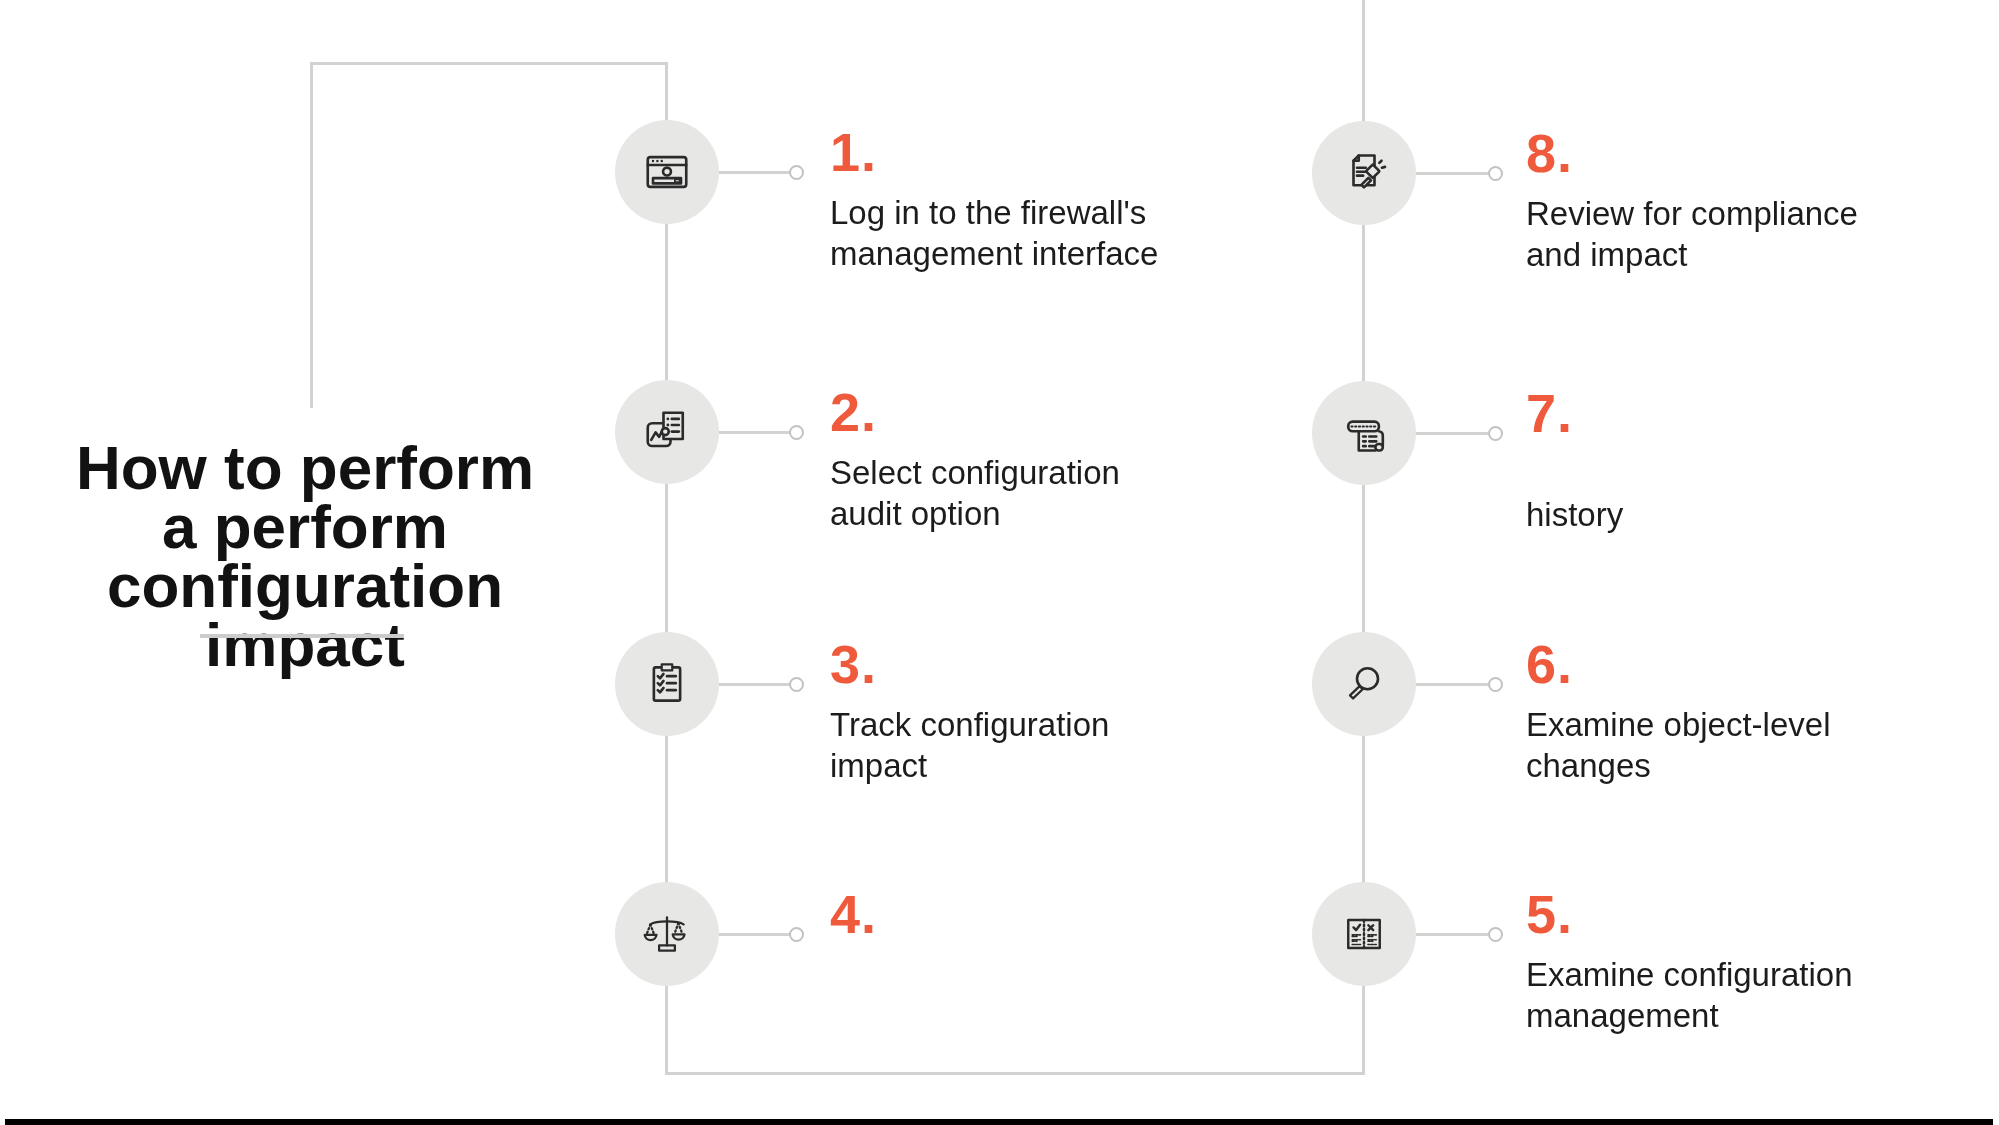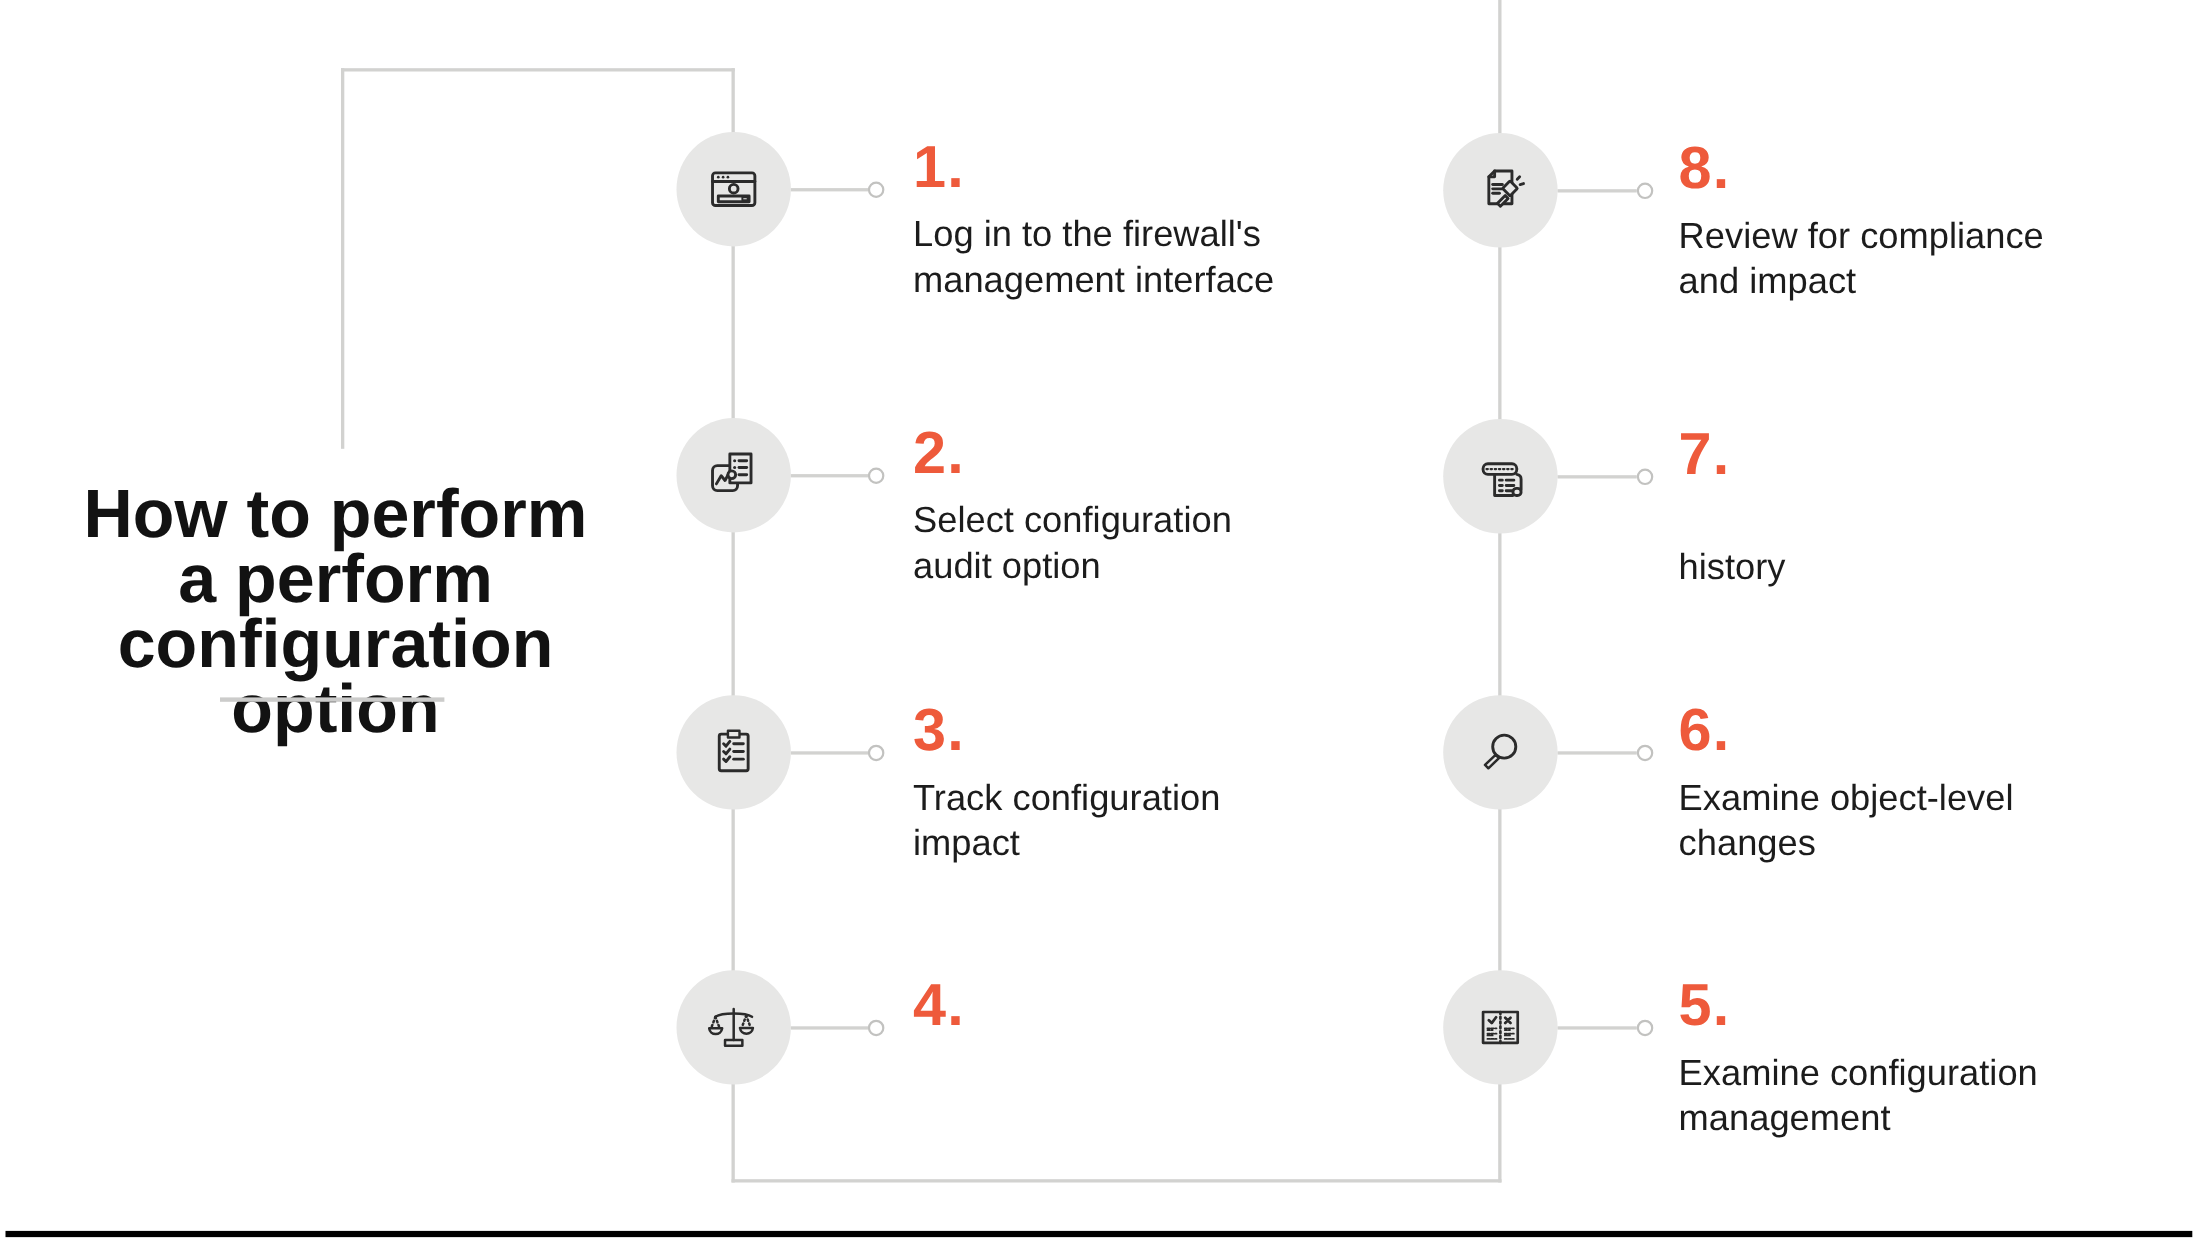--- a/index.html
+++ b/index.html
@@ -73,21 +73,21 @@
 
   <div class="vline" style="left:310px; top:62px; width:3px; height:346px;"></div>
   <div class="hline" style="left:310px; top:62px; width:358px; height:3px;"></div>
   <div class="vline" style="left:665px; top:62px; width:3px; height:1013px;"></div>
   <div class="vline" style="left:1362px; top:0px; width:3px; height:1075px;"></div>
   <div class="hline" style="left:665px; top:1072px; width:700px; height:3px;"></div>
 
   <div class="title">
     <div>How to perform</div>
     <div>a perform</div>
-    <div>configuration option</div>
+    <div>configuration impact</div>
   </div>
   <div class="divider"></div>
 
   <div class="circle" style="left:615px; top:120px;">
     <svg class="icon" width="56" height="56" viewBox="0 0 64 64" fill="none" stroke="#2b2b2b" stroke-width="3" stroke-linecap="round" stroke-linejoin="round">
       <rect x="10" y="15" width="44" height="34" rx="3"></rect>
       <line x1="10" y1="24" x2="54" y2="24"></line>
       <circle cx="16" cy="19.5" r="1.4" fill="#2b2b2b" stroke="none"></circle>
       <circle cx="21" cy="19.5" r="1.4" fill="#2b2b2b" stroke="none"></circle>
       <circle cx="26" cy="19.5" r="1.4" fill="#2b2b2b" stroke="none"></circle>

